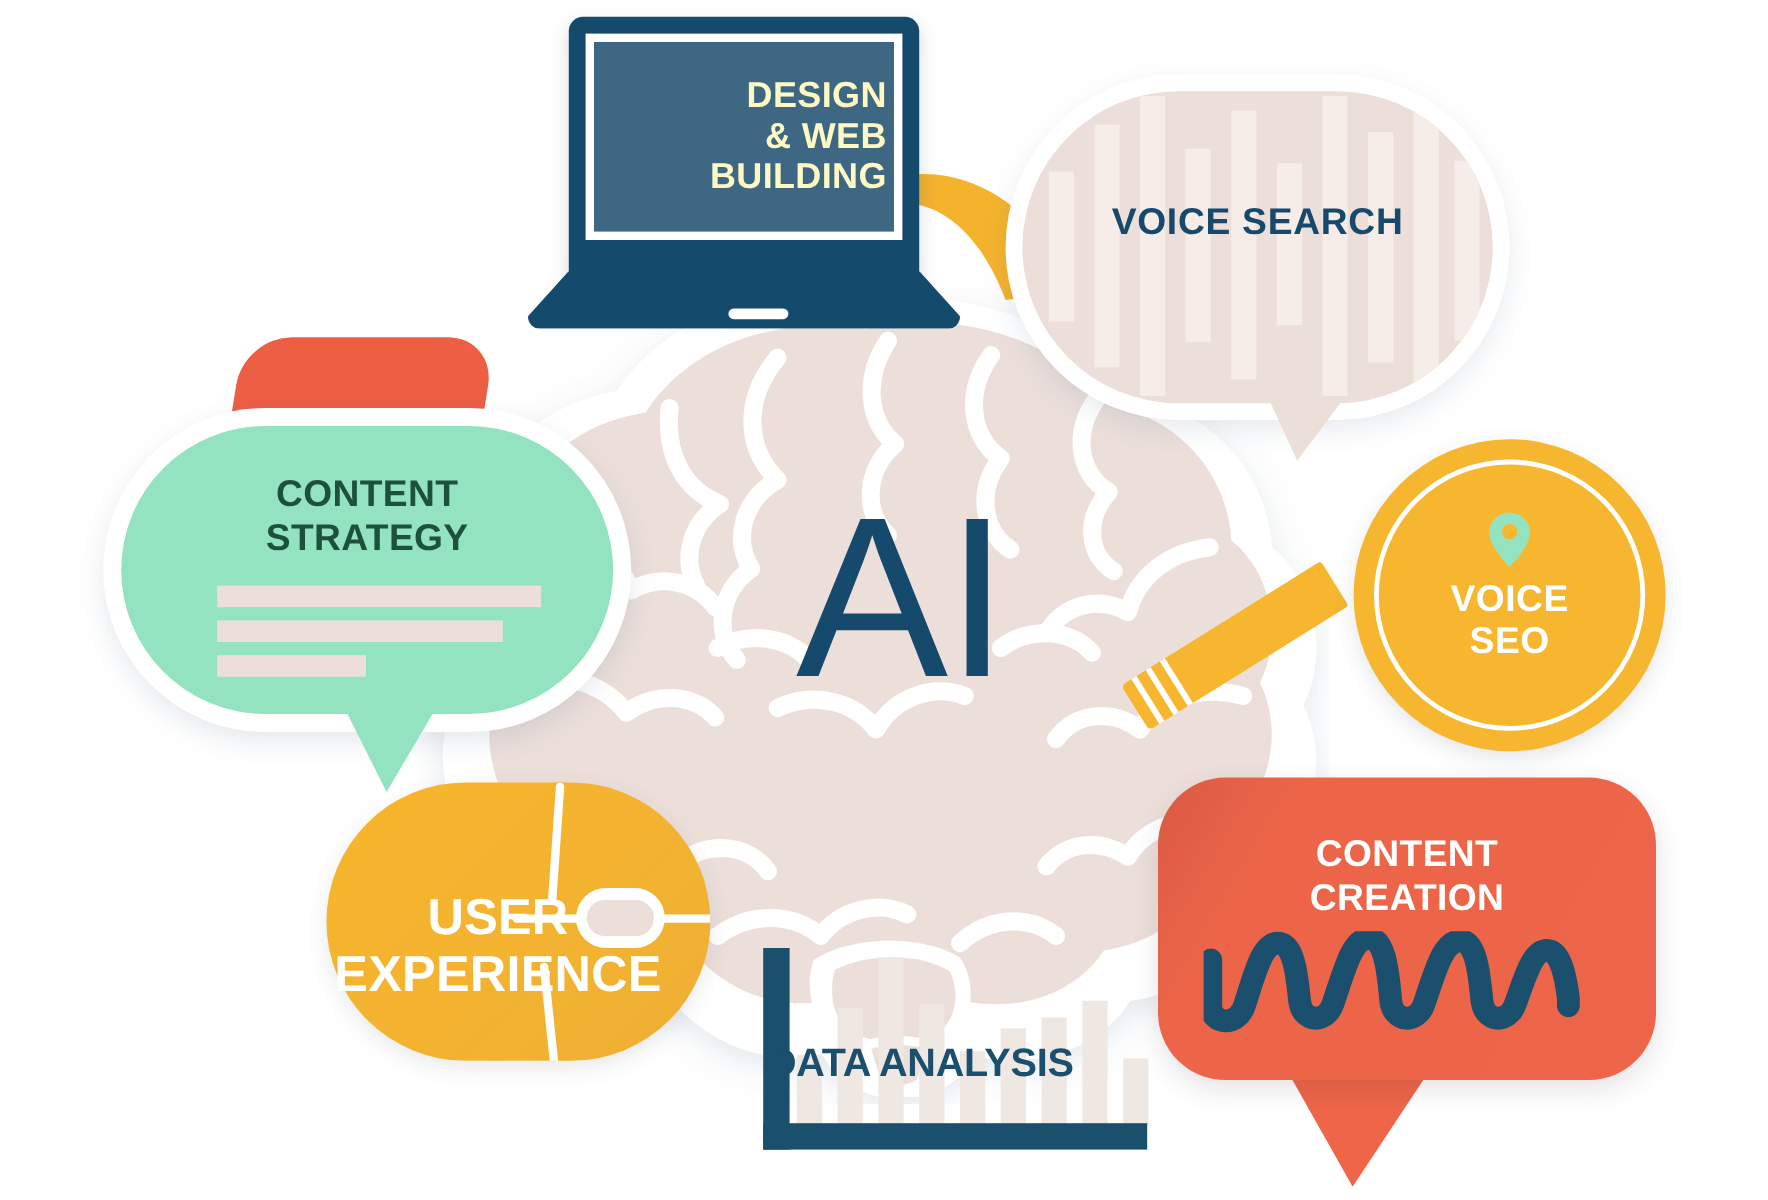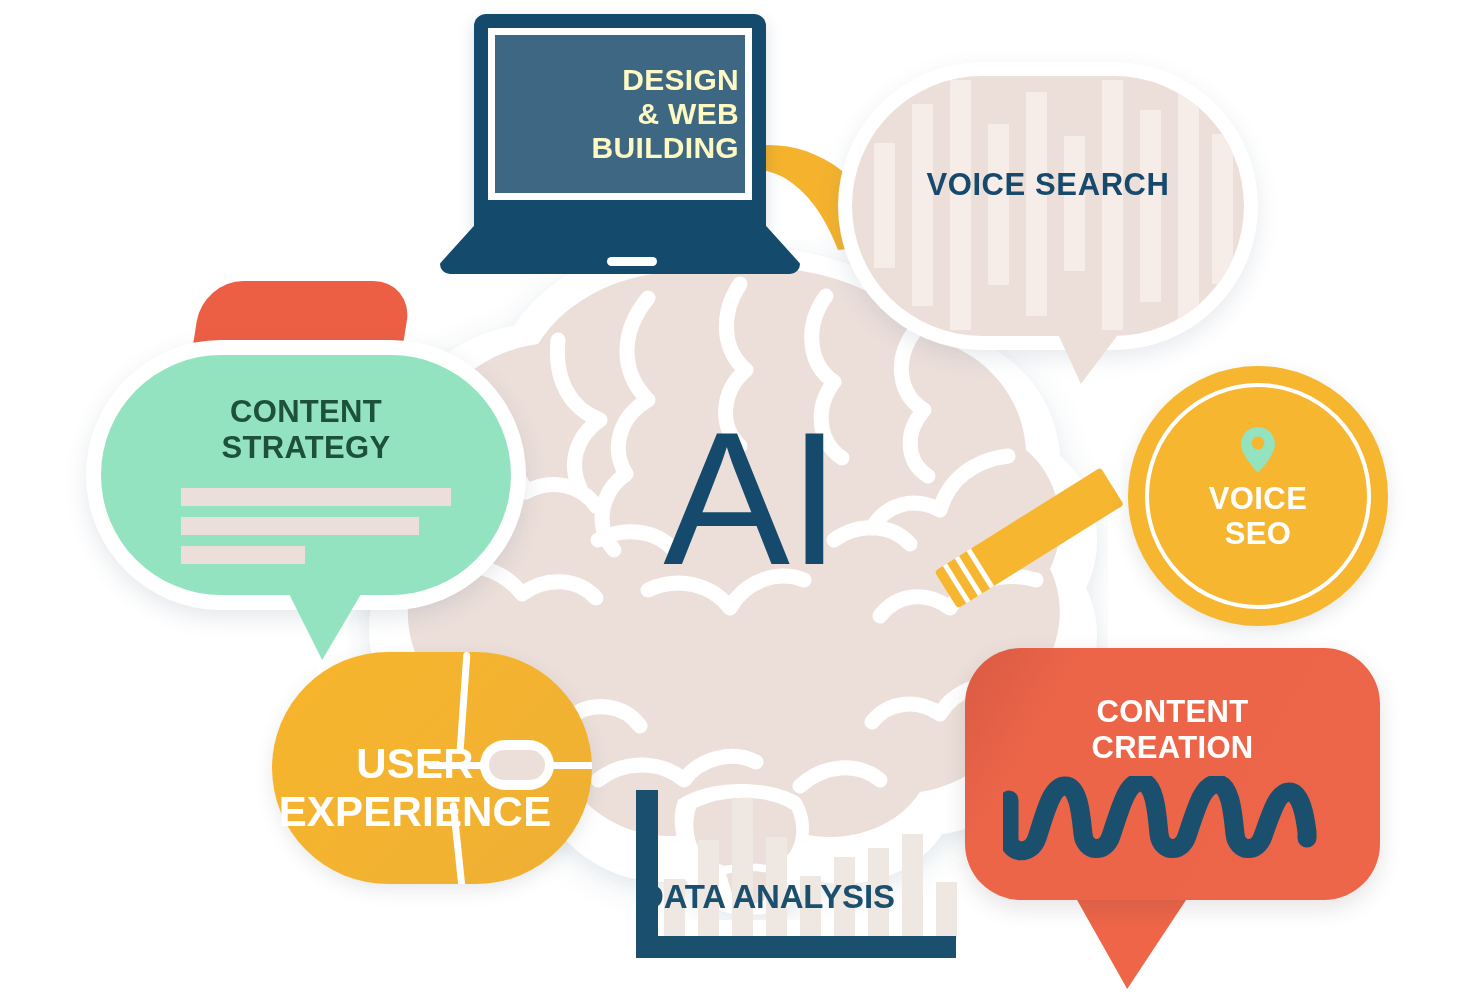--- a/index.html
+++ b/index.html
@@ -191,21 +191,21 @@
   }
   .cc-squig{position:absolute;left:38px;top:128px;width:330px;height:88px;}
 
   
   #data{left:630px;top:790px;width:330px;height:180px;}
   .da-axis-y{position:absolute;left:6px;top:0;width:22px;height:168px;background:#1b4f6e;}
   .da-axis-x{position:absolute;left:6px;top:146px;width:320px;height:22px;background:#1b4f6e;}
   .da-bars{position:absolute;left:34px;top:8px;width:292px;height:140px;}
   .da-bars i{position:absolute;bottom:0;width:21px;background:#efe7e1;display:block;}
   #data .lbl{
-    position:absolute;left:10px;top:89px;width:330px;text-align:left;
+    position:absolute;left:10px;top:78px;width:330px;text-align:left;
     color:#1b4f6e;font-size:33px;letter-spacing:-.2px;
   }
 
   
   #swoosh{left:742px;top:140px;width:170px;height:110px;overflow:hidden;}
 
   
   #brain{left:348px;top:240px;width:760px;height:680px;}
 </style>
 </head>

